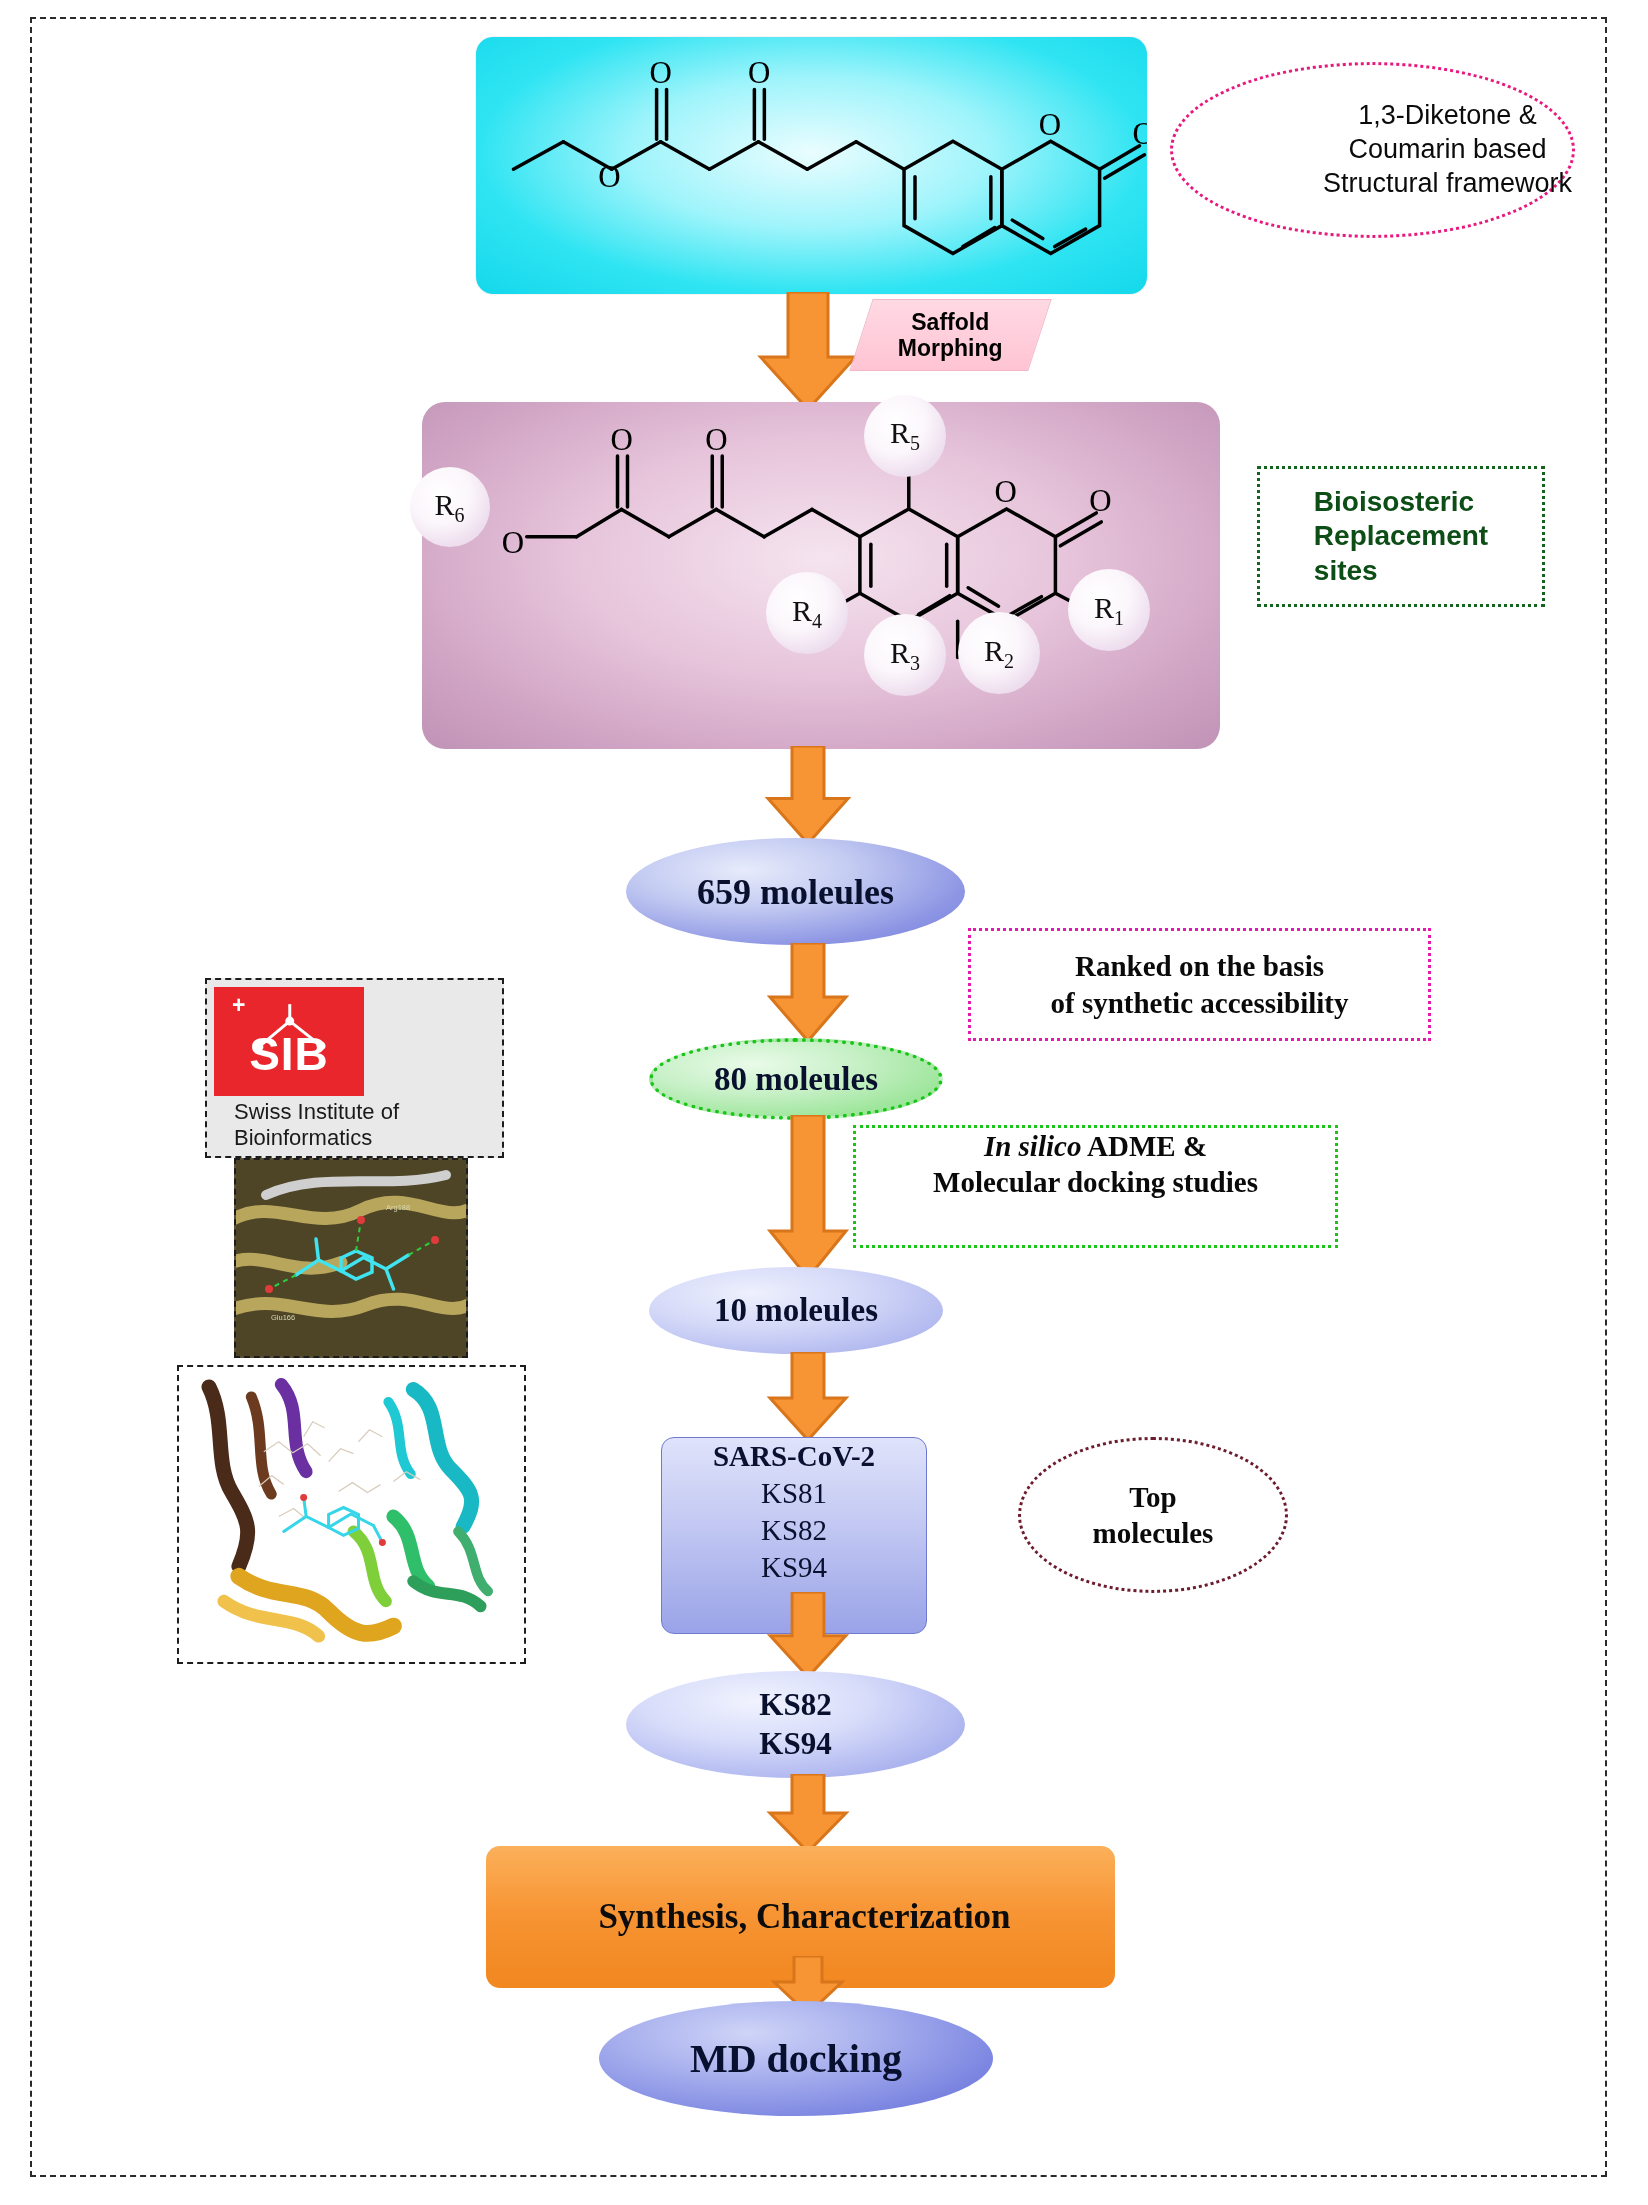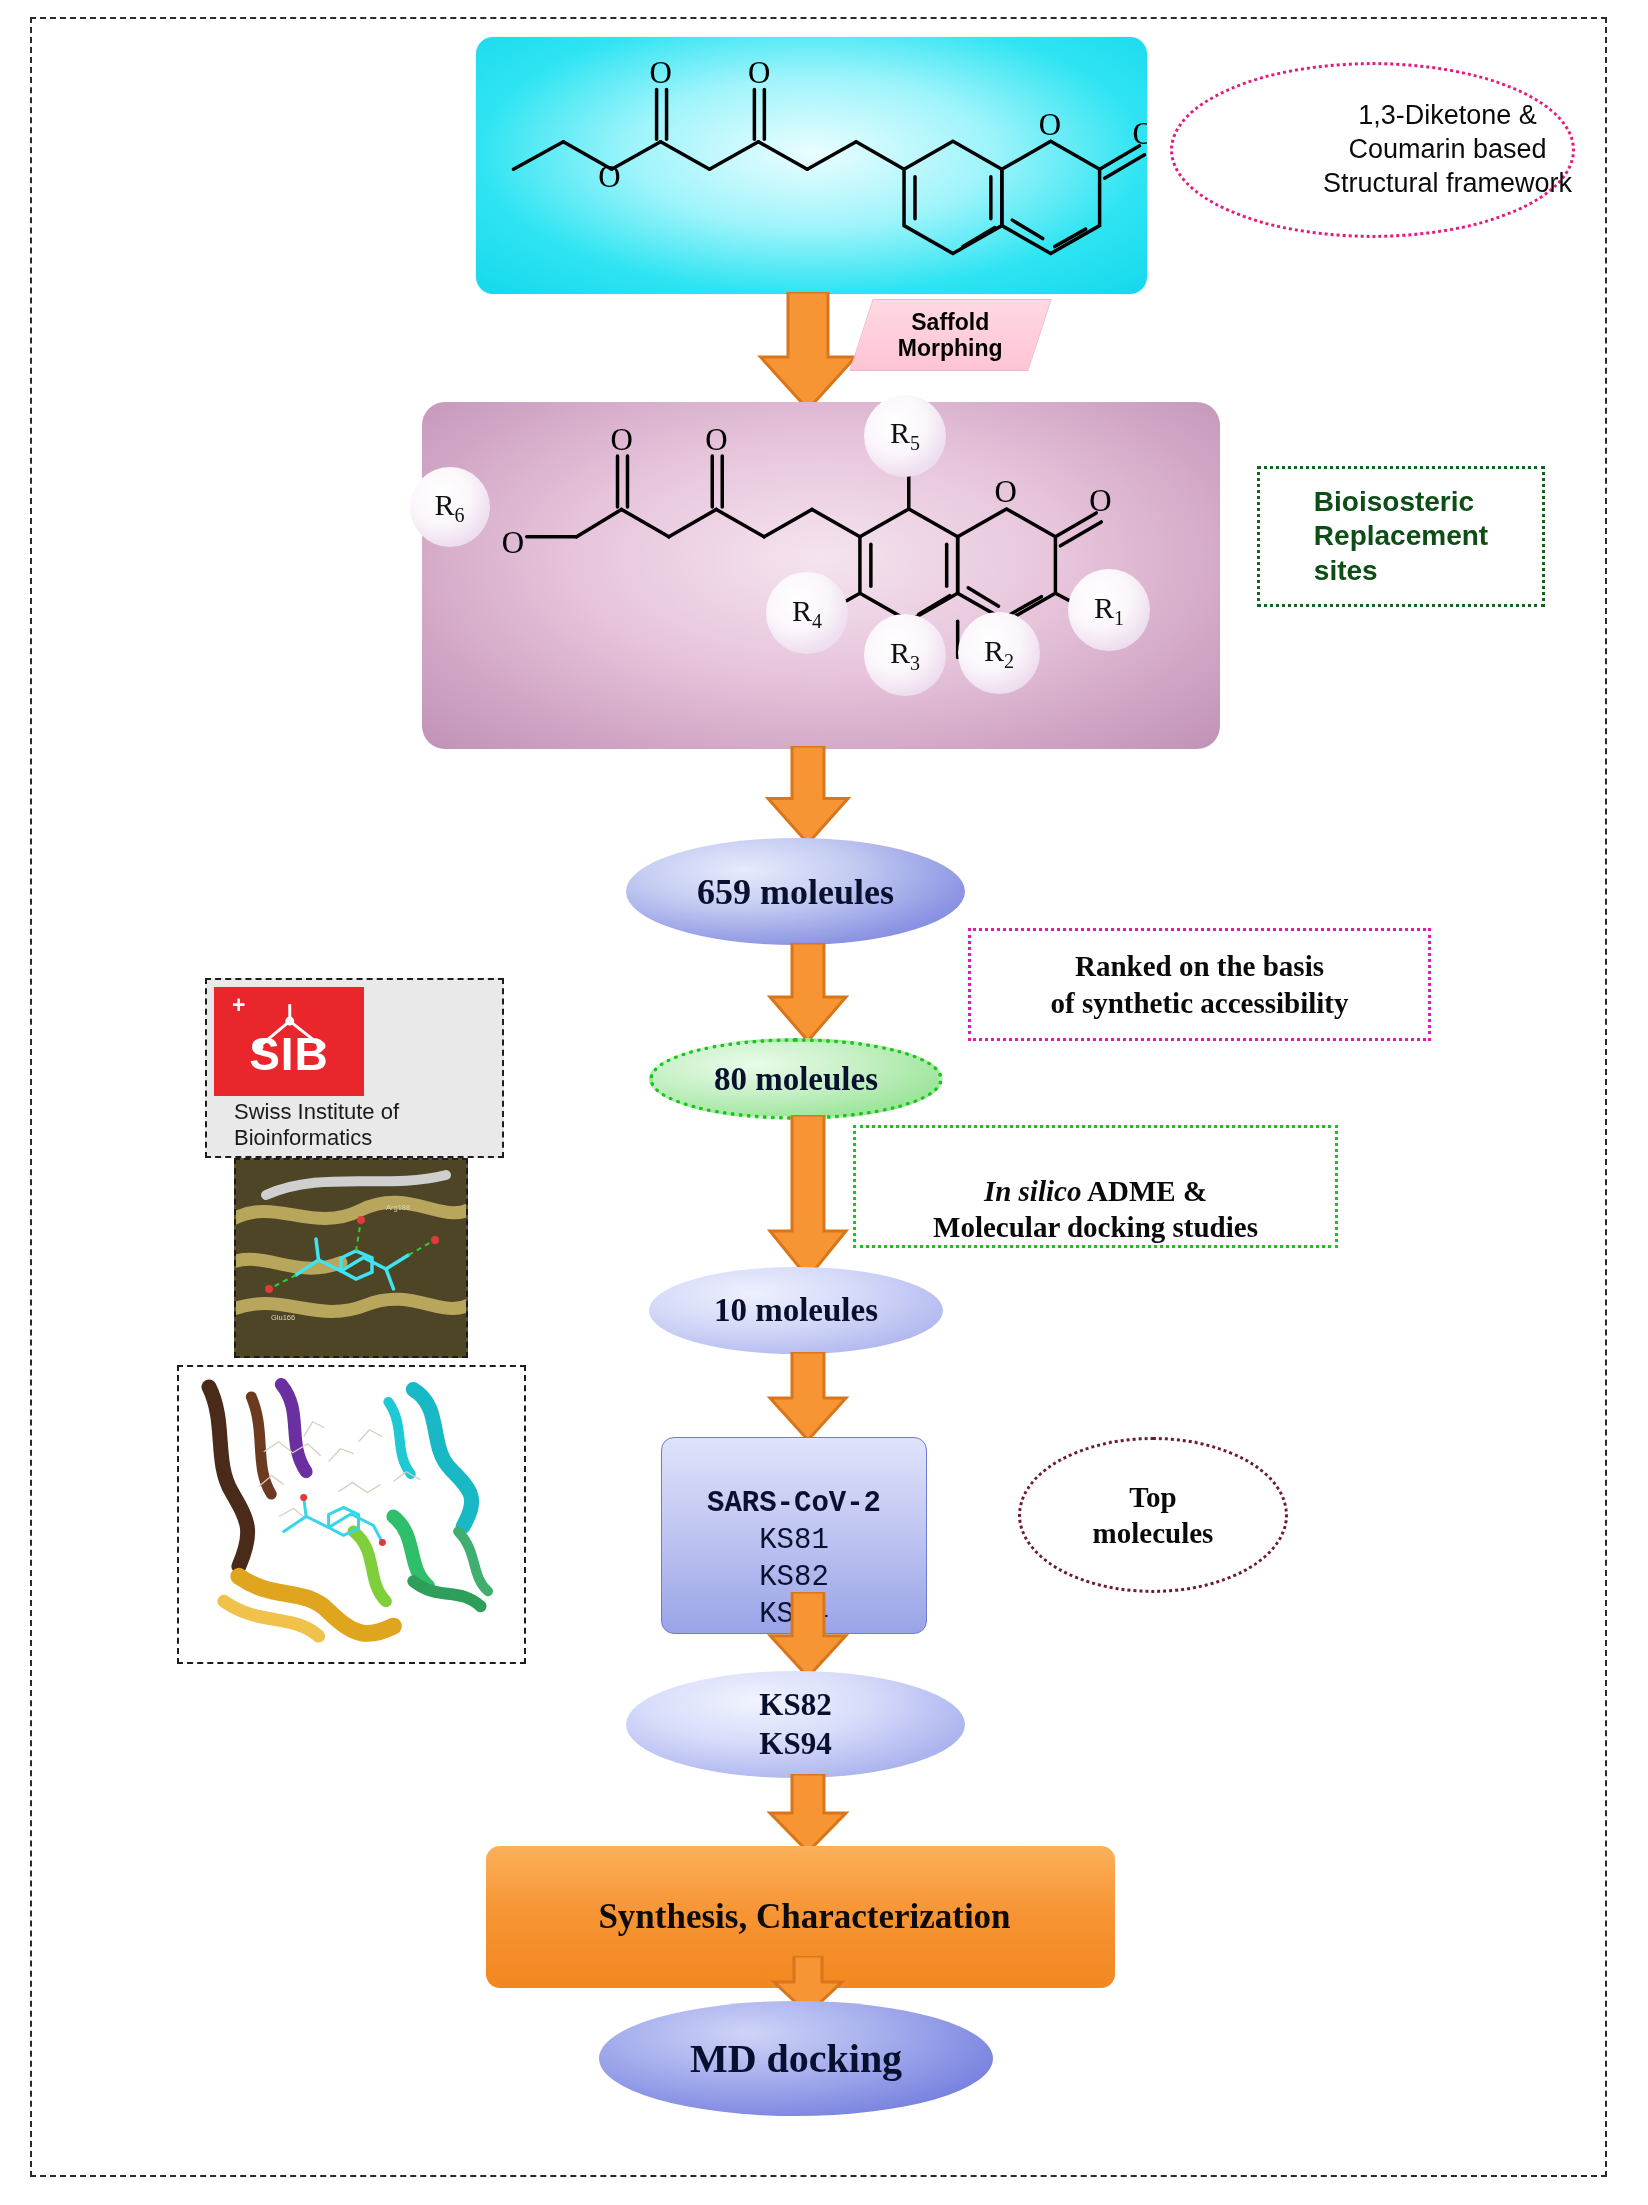--- a/index.html
+++ b/index.html
@@ -191,21 +191,21 @@
   }
 
   
   .callout-adme {
     left: 853px;
     top: 1125px;
     width: 479px;
     height: 117px;
     border: 3.5px dotted #19c519;
     display: flex;
-    align-items: flex-end;
+    align-items: flex-start;
     justify-content: center;
   }
   .callout-adme .txt {
     font-weight: bold;
     font-size: 29px;
     line-height: 1.25;
     text-align: center;
     color: #0a0a0a;
   }
   .callout-adme .ital { font-style: italic; }
@@ -215,25 +215,24 @@
     left: 661px;
     top: 1437px;
     width: 264px;
     height: 195px;
     border-radius: 13px;
     background: linear-gradient(180deg, #dfe3fb 0%, #c2c8f2 45%, #9aa3e8 100%);
     border: 1.5px solid #6f79cf;
     display: flex;
     flex-direction: column;
     align-items: center;
-    justify-content: flex-end;
+    justify-content: flex-start;
     color: #0a1130;
     font-size: 29px;
     line-height: 1.28;
-    font-family: Liberation Mono, monospace;
   }
   .sars-box .hdr { font-weight: bold; }
 
   
   .callout-top {
     left: 1018px;
     top: 1437px;
     width: 264px;
     height: 150px;
     border: 3.5px dotted #6d1b2e;

